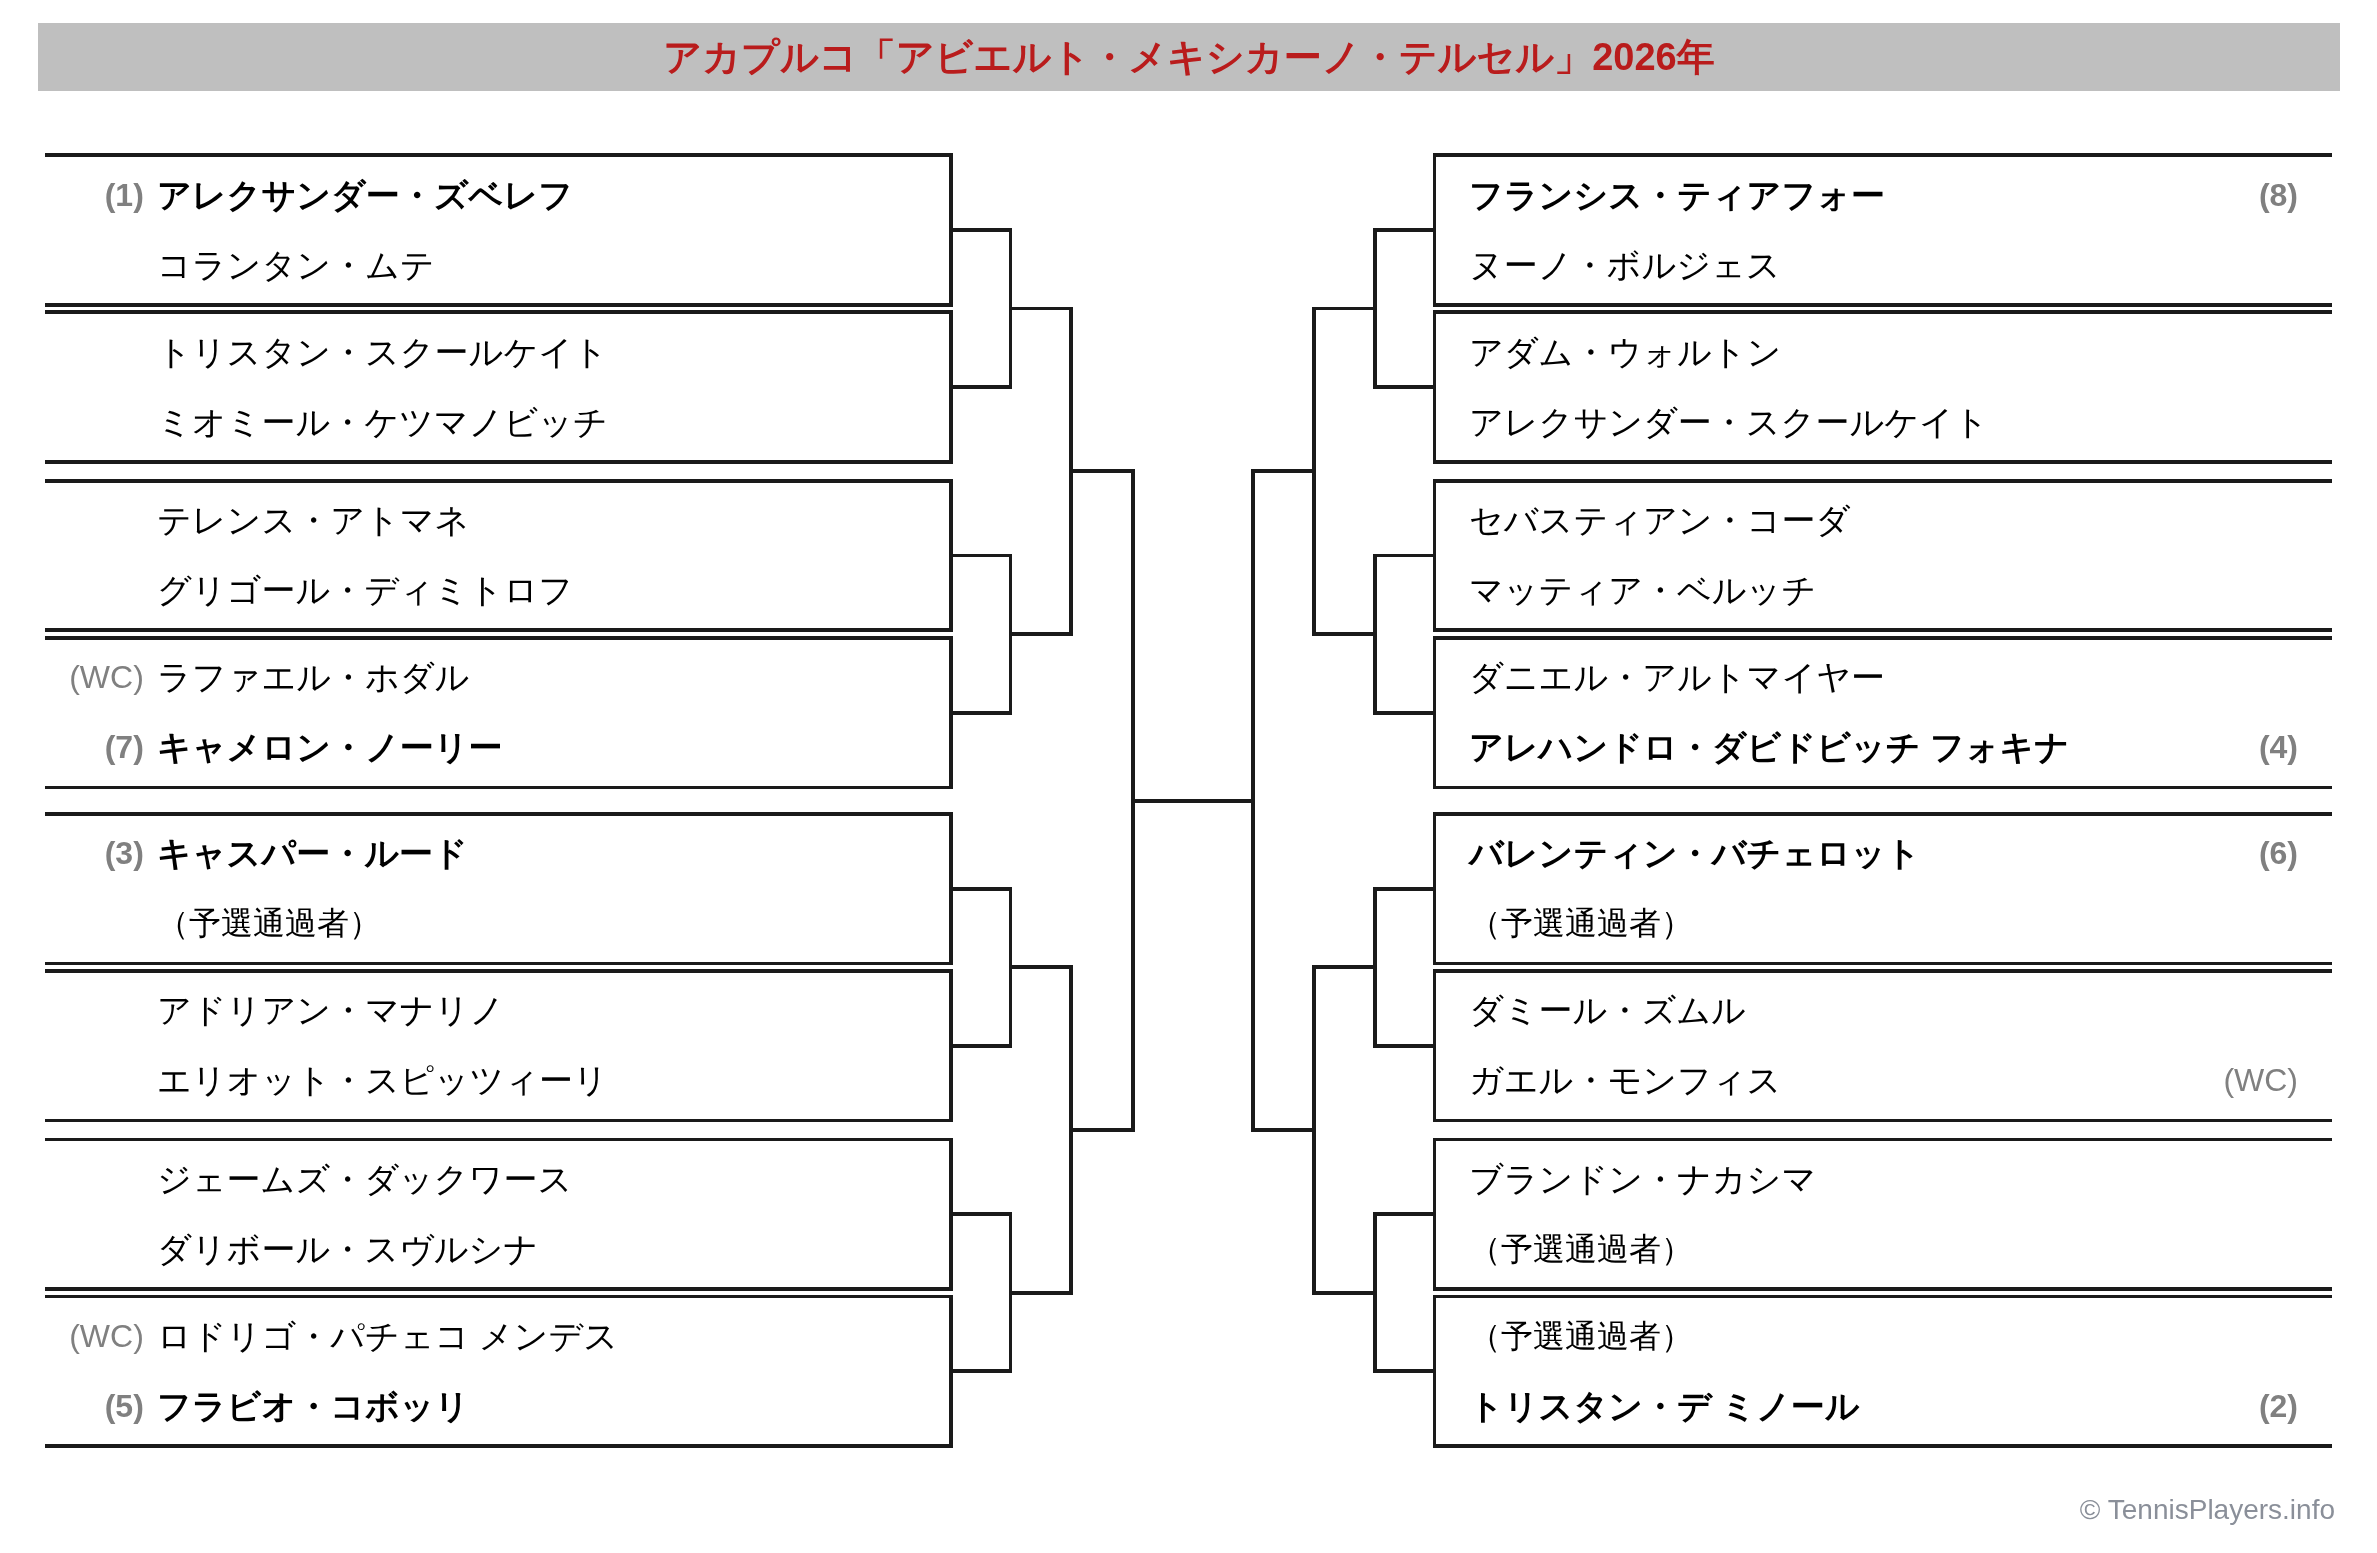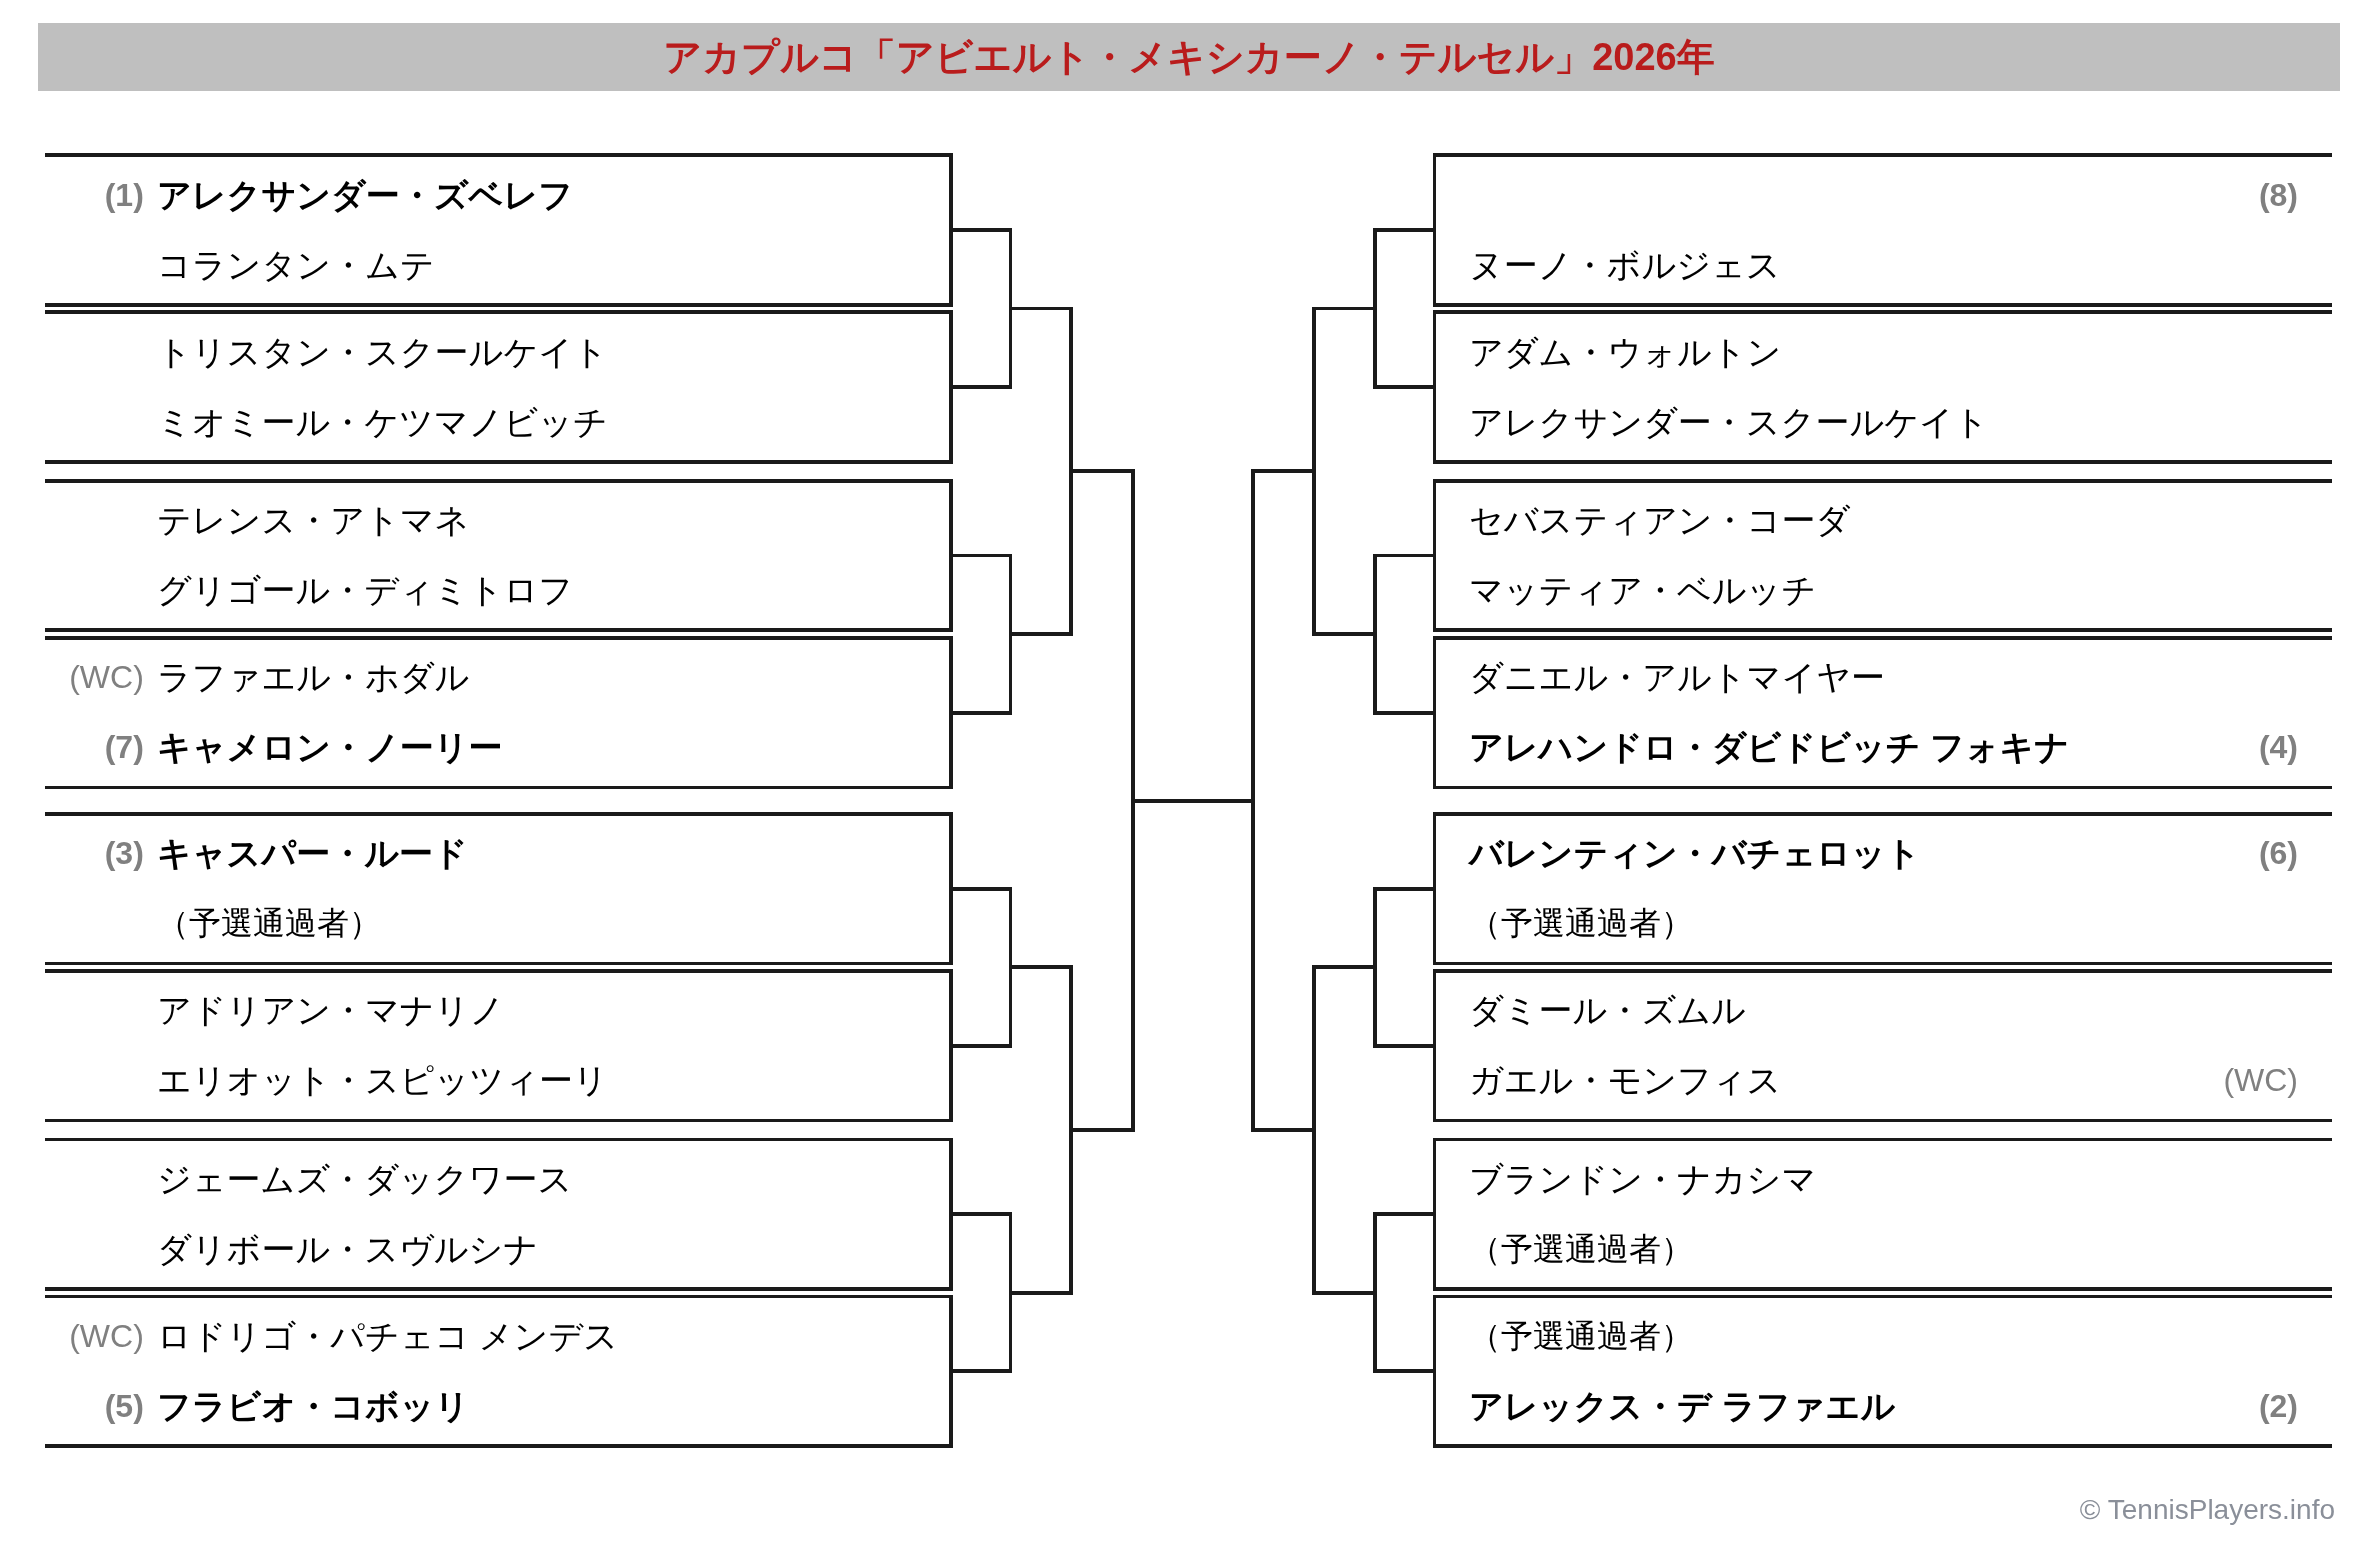--- a/index.html
+++ b/index.html
@@ -203,20 +203,21 @@
       </div>
       <div class="player-row side-left" style="top: 1378px; left: 45px; width: 906px;">
         <div class="seed">(5)</div>
         <div class="pname bold">フラビオ・コボッリ</div>
       </div>
     </div>
 
   <div id="right-rows">
       <div class="player-row side-right" style="top: 167px; left: 1435px; width: 897px;">
         <div style="width: 34px;"></div>
+        <div class="pname bold">フランシス・ティアフォー</div>
         <div class="spacer"></div>
         <div class="seed" style="width: auto; padding-right: 34px;">(8)</div>
       </div>
       <div class="player-row side-right" style="top: 237px; left: 1435px; width: 897px;">
         <div style="width: 34px;"></div>
         <div class="pname">ヌーノ・ボルジェス</div>
         <div class="spacer"></div>
         <div class="seed" style="width: auto; padding-right: 34px;"></div>
       </div>
       <div class="player-row side-right" style="top: 324px; left: 1435px; width: 897px;">
@@ -292,21 +293,21 @@
         <div class="seed" style="width: auto; padding-right: 34px;"></div>
       </div>
       <div class="player-row side-right" style="top: 1308px; left: 1435px; width: 897px;">
         <div style="width: 34px;"></div>
         <div class="pname qual">（予選通過者）</div>
         <div class="spacer"></div>
         <div class="seed" style="width: auto; padding-right: 34px;"></div>
       </div>
       <div class="player-row side-right" style="top: 1378px; left: 1435px; width: 897px;">
         <div style="width: 34px;"></div>
-        <div class="pname bold">アレックス・デ ラファエル</div>
+        <div class="pname bold">トリスタン・デ ミノール</div>
         <div class="spacer"></div>
         <div class="seed" style="width: auto; padding-right: 34px;">(2)</div>
       </div>
     </div>
 
   <div class="footer">© TennisPlayers.info</div>
 </div>
 
 
 </body></html>

